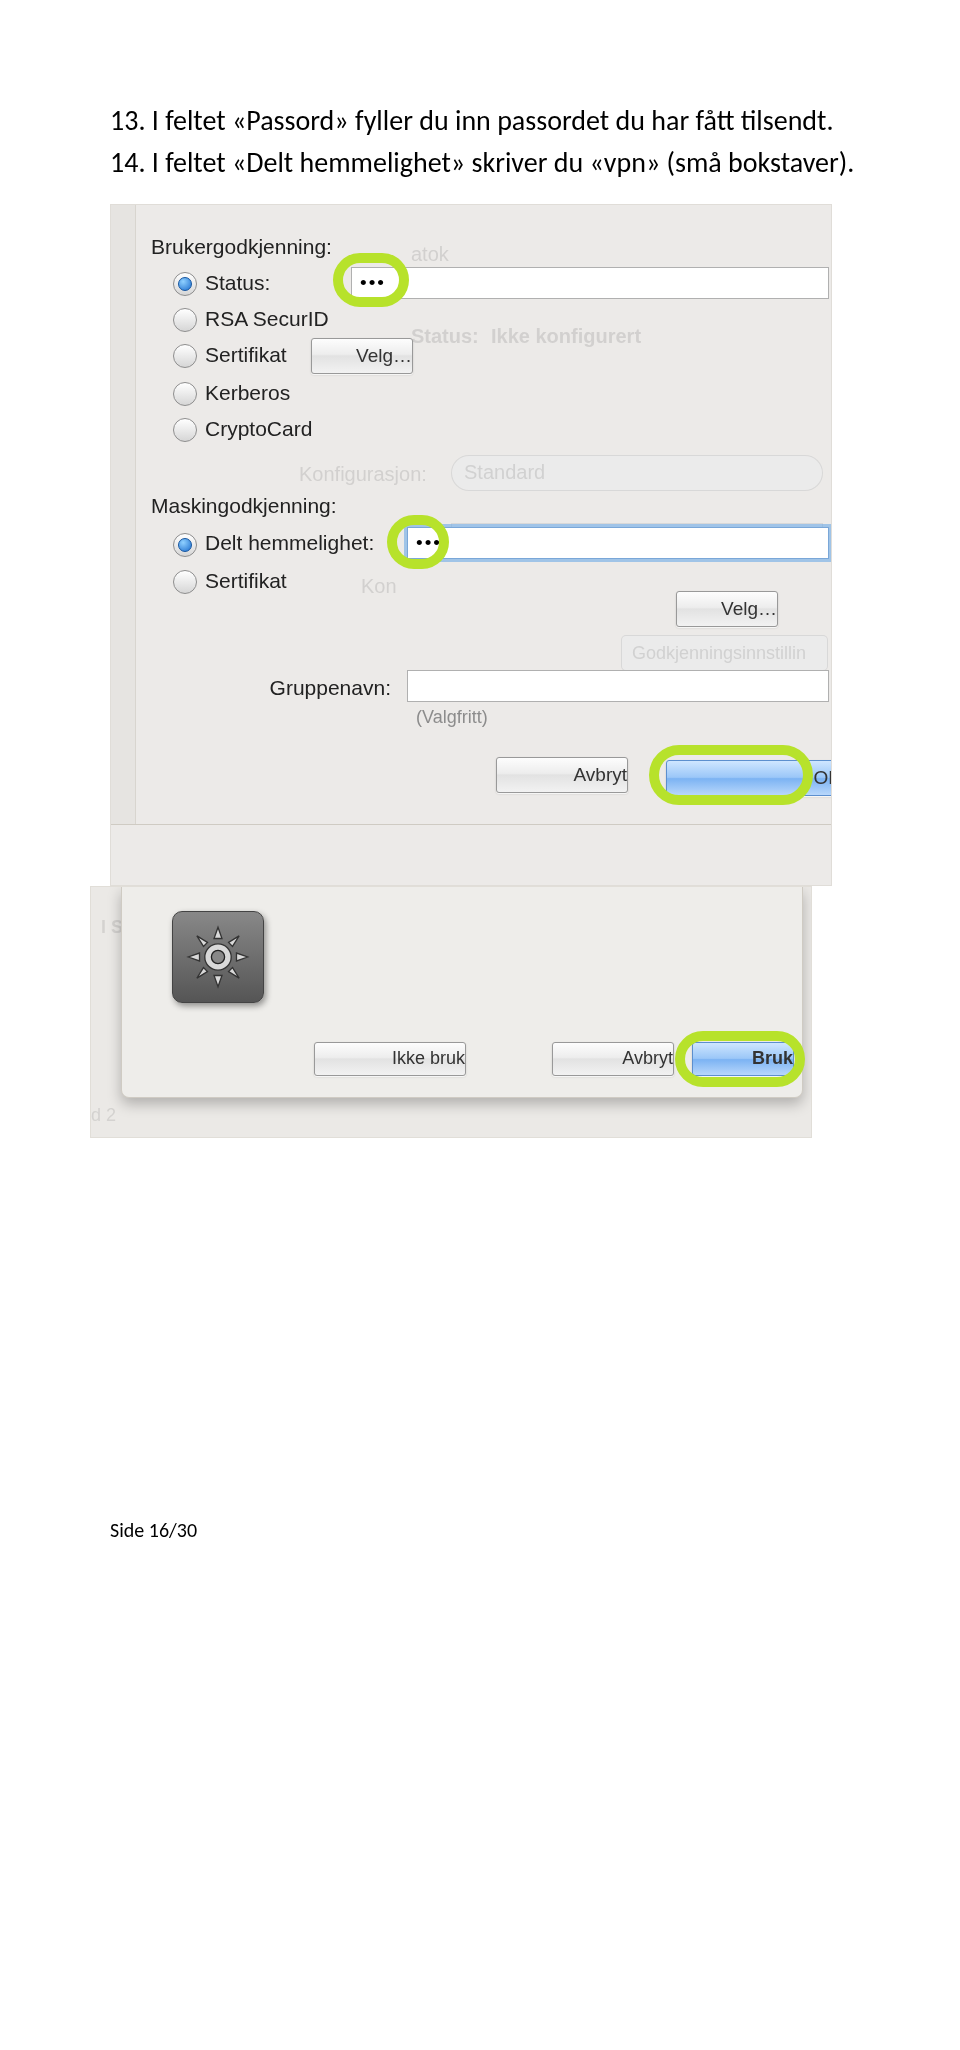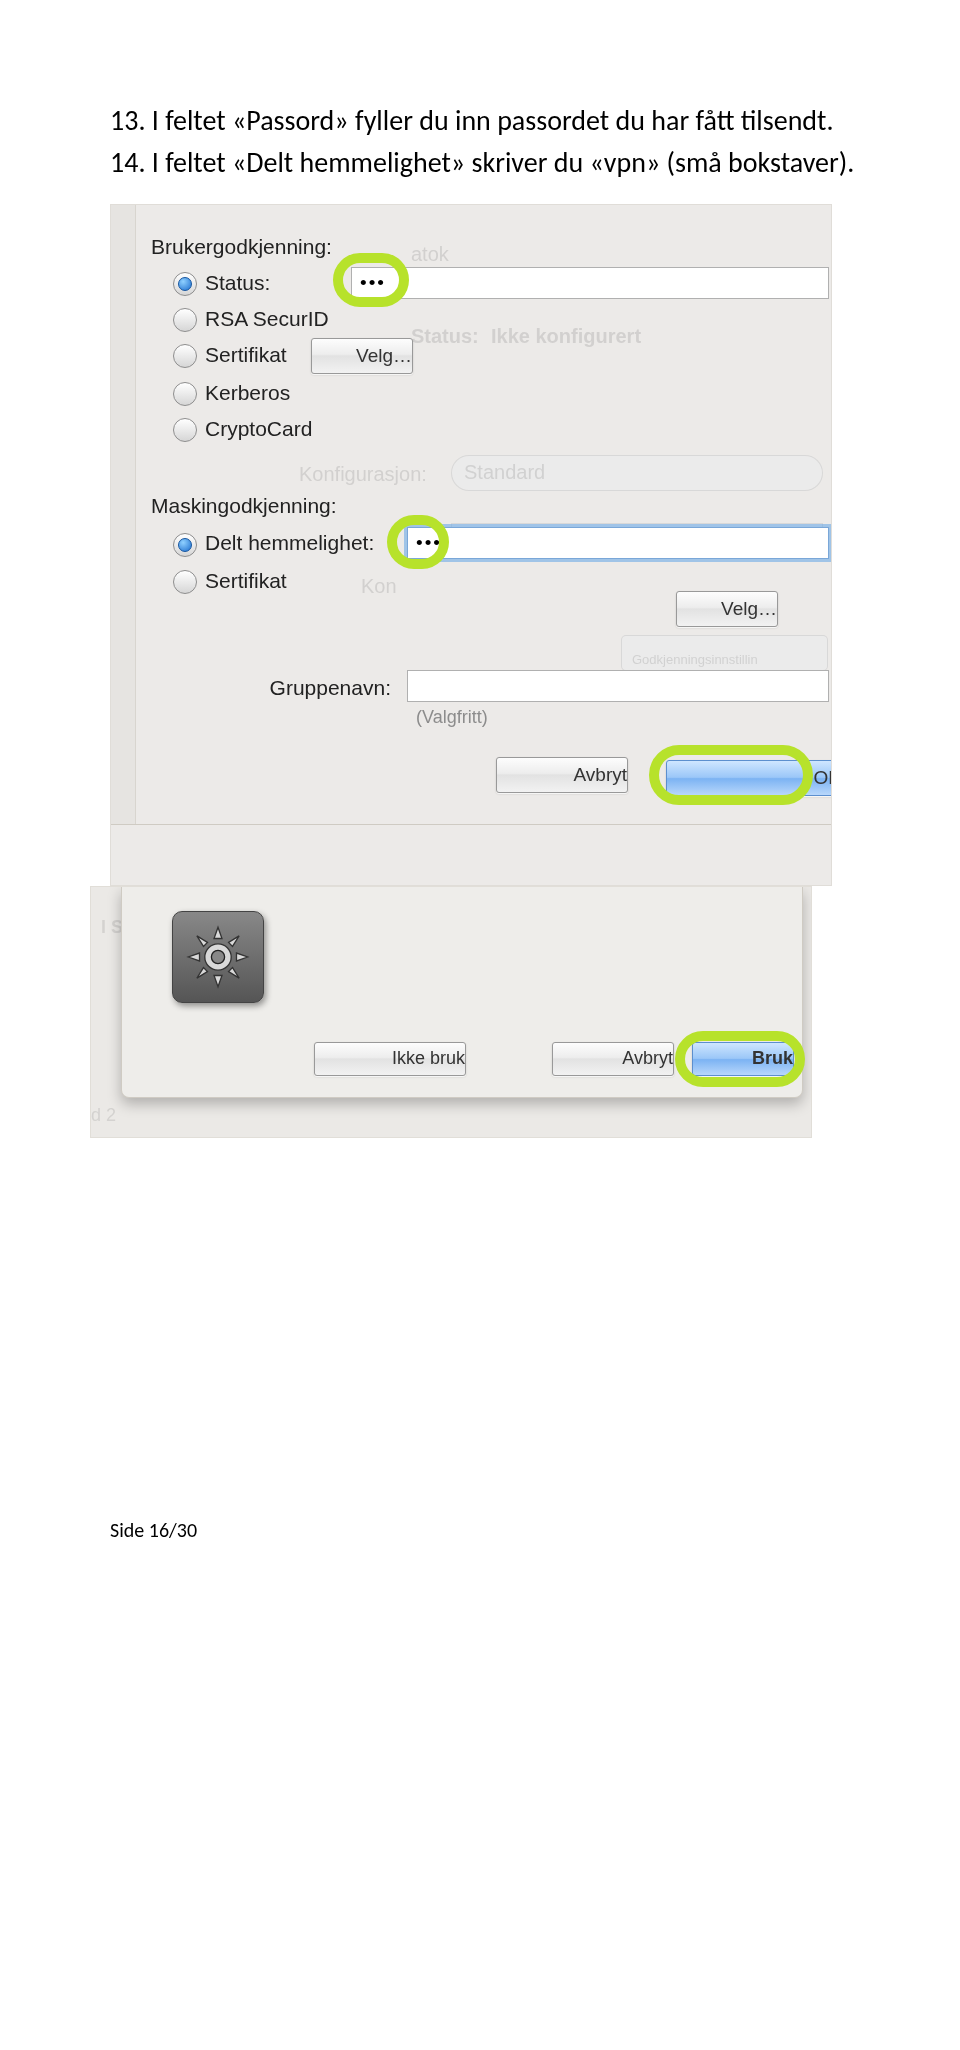--- a/index.html
+++ b/index.html
@@ -202,21 +202,21 @@
     <span class="ghost" style="left:380px; top:120px; font-weight:bold;">Ikke konfigurert</span>
     <span class="ghost" style="left:188px; top:258px;">Konfigurasjon:</span>
     <div class="ghostblock" style="left:340px; top:250px; width:370px; height:34px;border-radius:18px;">
       <span class="ghost" style="left:12px; top:5px;">Standard</span>
     </div>
     <div class="ghostblock" style="left:340px; top:318px; width:370px; height:30px; border-radius:0;">
       <span class="ghost" style="left:12px; top:3px;">xxxxxx.norskinternett.c</span>
     </div>
     <span class="ghost" style="left:250px; top:370px;">Kon</span>
     <div class="ghostblock" style="left:510px; top:430px; width:205px; height:34px;">
-      <span class="ghost" style="left:10px; top:16px; font-size:13px;">Godkjenningsinnstillin</span>
+      <span class="ghost" style="left:10px; top:7px; font-size:18px;">Godkjenningsinnstillin</span>
     </div>
 
     <span class="label" style="left:40px; top:30px;">Brukergodkjenning:</span>
 
     <div class="radio sel" style="left:62px; top:67px;"></div>
     <span class="label" style="left:94px; top:66px;">Status:</span>
     <div class="macinput" style="left:240px; top:62px; width:460px;">•••</div>
 
     <div class="radio" style="left:62px; top:103px;"></div>
     <span class="label" style="left:94px; top:102px;">RSA SecurID</span>

